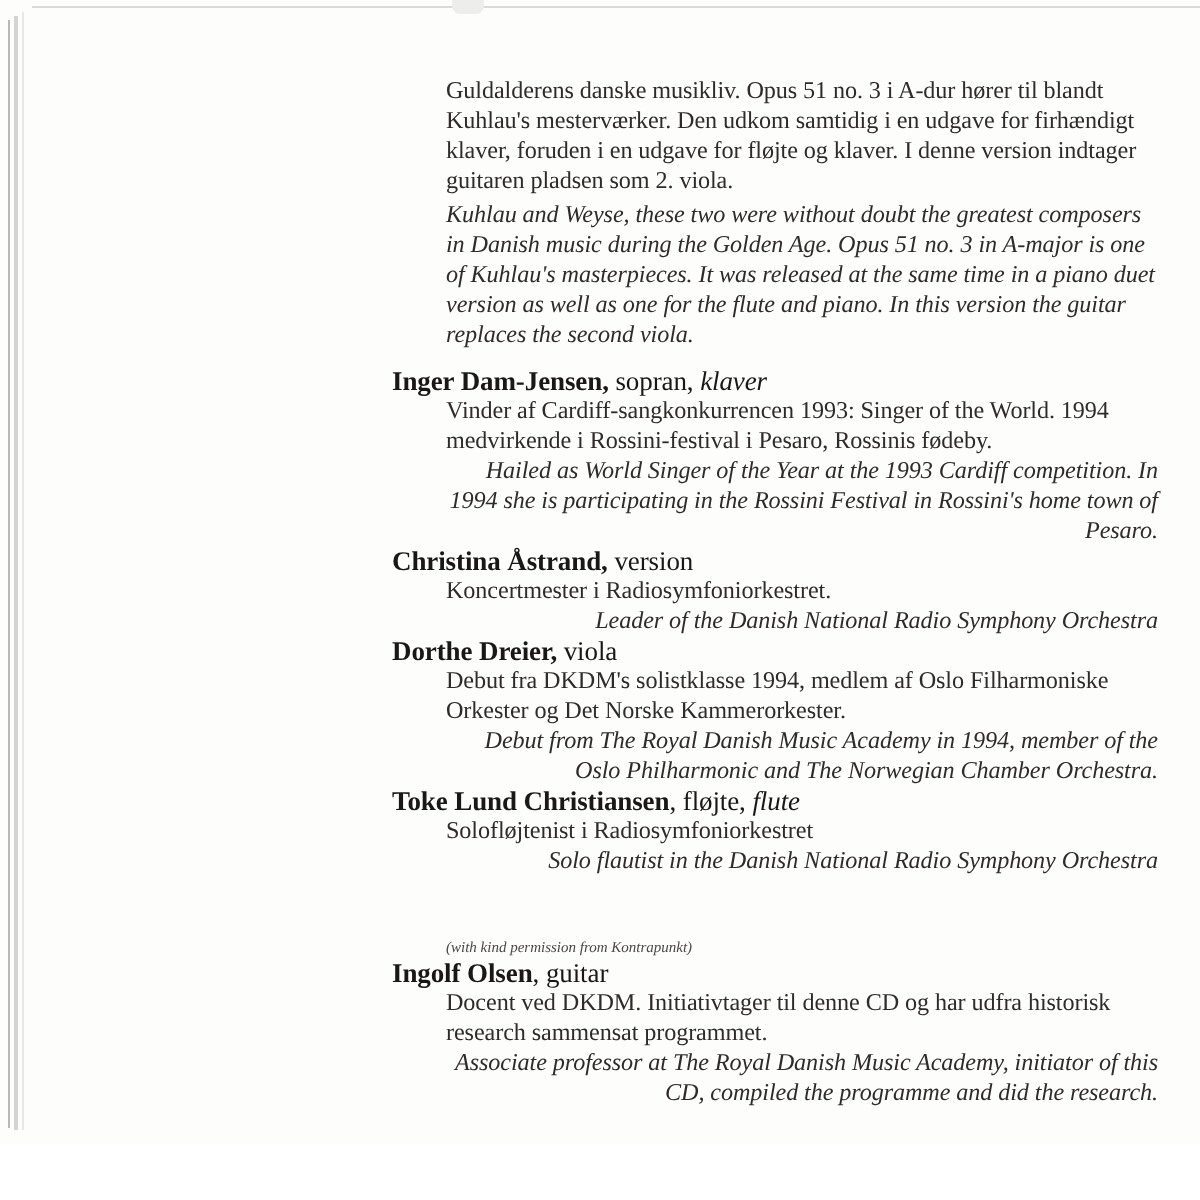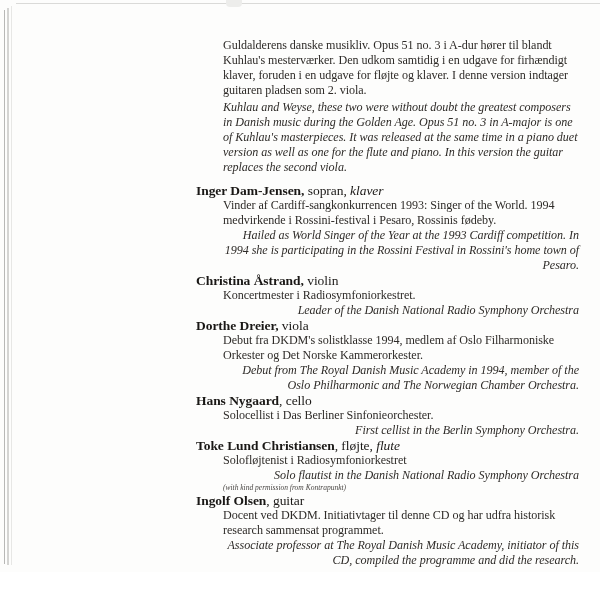--- a/index.html
+++ b/index.html
@@ -39,20 +39,21 @@
   .heading .name { font-weight: bold; margin-top: 44px; }
   .heading .role-it { font-style: italic; }
   .desc { margin-left: 27px; width: 356px; }
   .desc.en { font-style: italic; text-align: right; }
   .desc.note {
     font-size: 7.5px;
     line-height: 10px;
     font-style: italic;
     color: #4a4744;
     letter-spacing: 0;
+    margin-top: 31px;
   }
   .pagenum {
     position: absolute;
     left: 295px;
     top: 571px;
     width: 16px;
     text-align: center;
     font-size: 11px;
     color: #3a3734;
   }
@@ -74,39 +75,33 @@
     <p class="intro en">Kuhlau and Weyse, these two were without doubt the greatest composers in Danish music during the Golden Age. Opus 51 no. 3 in A-major is one of Kuhlau's masterpieces. It was released at the same time in a piano duet version as well as one for the flute and piano. In this version the guitar replaces the second viola.</p>
     <div id="performers">
   <div class="entry">
     <div class="heading" style="color: rgb(26, 24, 22);"><span class="name">Inger Dam-Jensen,</span><span class="role"> sopran,</span><span class="role-it"> klaver</span></div>
     <div class="desc da">Vinder af Cardiff-sangkonkurrencen 1993: Singer of the World. 1994 medvirkende i Rossini-festival i Pesaro, Rossinis fødeby.</div>
     <div class="desc en">Hailed as World Singer of the Year at the 1993 Cardiff competition. In 1994 she is participating in the Rossini Festival in Rossini's home town of Pesaro.</div>
 
   </div>
 
   <div class="entry">
-    <div class="heading" style="color: rgb(26, 24, 22);"><span class="name">Christina Åstrand,</span><span class="role"> violin</span><span class="role-it"></span></div>
+    <div class="heading" style="color: rgb(26, 24, 22);"><span class="name">Christina Åstrand,</span><span class="role"> version</span><span class="role-it"></span></div>
     <div class="desc da">Koncertmester i Radiosymfoniorkestret.</div>
     <div class="desc en">Leader of the Danish National Radio Symphony Orchestra</div>
 
   </div>
 
   <div class="entry">
     <div class="heading" style="color: rgb(26, 24, 22);"><span class="name">Dorthe Dreier,</span><span class="role"> viola</span><span class="role-it"></span></div>
     <div class="desc da">Debut fra DKDM's solistklasse 1994, medlem af Oslo Filharmoniske Orkester og Det Norske Kammerorkester.</div>
     <div class="desc en">Debut from The Royal Danish Music Academy in 1994, member of the Oslo Philharmonic and The Norwegian Chamber Orchestra.</div>
 
   </div>
 
-  <div class="entry">
-    <div class="heading" style="color: rgb(26, 24, 22);"><span class="name">Hans Nygaard</span><span class="role">, cello</span><span class="role-it"></span></div>
-    <div class="desc da">Solocellist i Das Berliner Sinfonieorchester.</div>
-    <div class="desc en">First cellist in  the Berlin Symphony Orchestra.</div>
-
-  </div>
 
   <div class="entry">
     <div class="heading" style="color: rgb(26, 24, 22);"><span class="name">Toke Lund Christiansen</span><span class="role">, fløjte,</span><span class="role-it"> flute</span></div>
     <div class="desc da">Solofløjtenist i Radiosymfoniorkestret</div>
     <div class="desc en">Solo flautist in the Danish National Radio Symphony Orchestra</div>
     <div class="desc note">(with kind permission from Kontrapunkt)</div>
   </div>
 
   <div class="entry">
     <div class="heading" style="color: rgb(26, 24, 22);"><span class="name">Ingolf Olsen</span><span class="role">, guitar</span><span class="role-it"></span></div>

